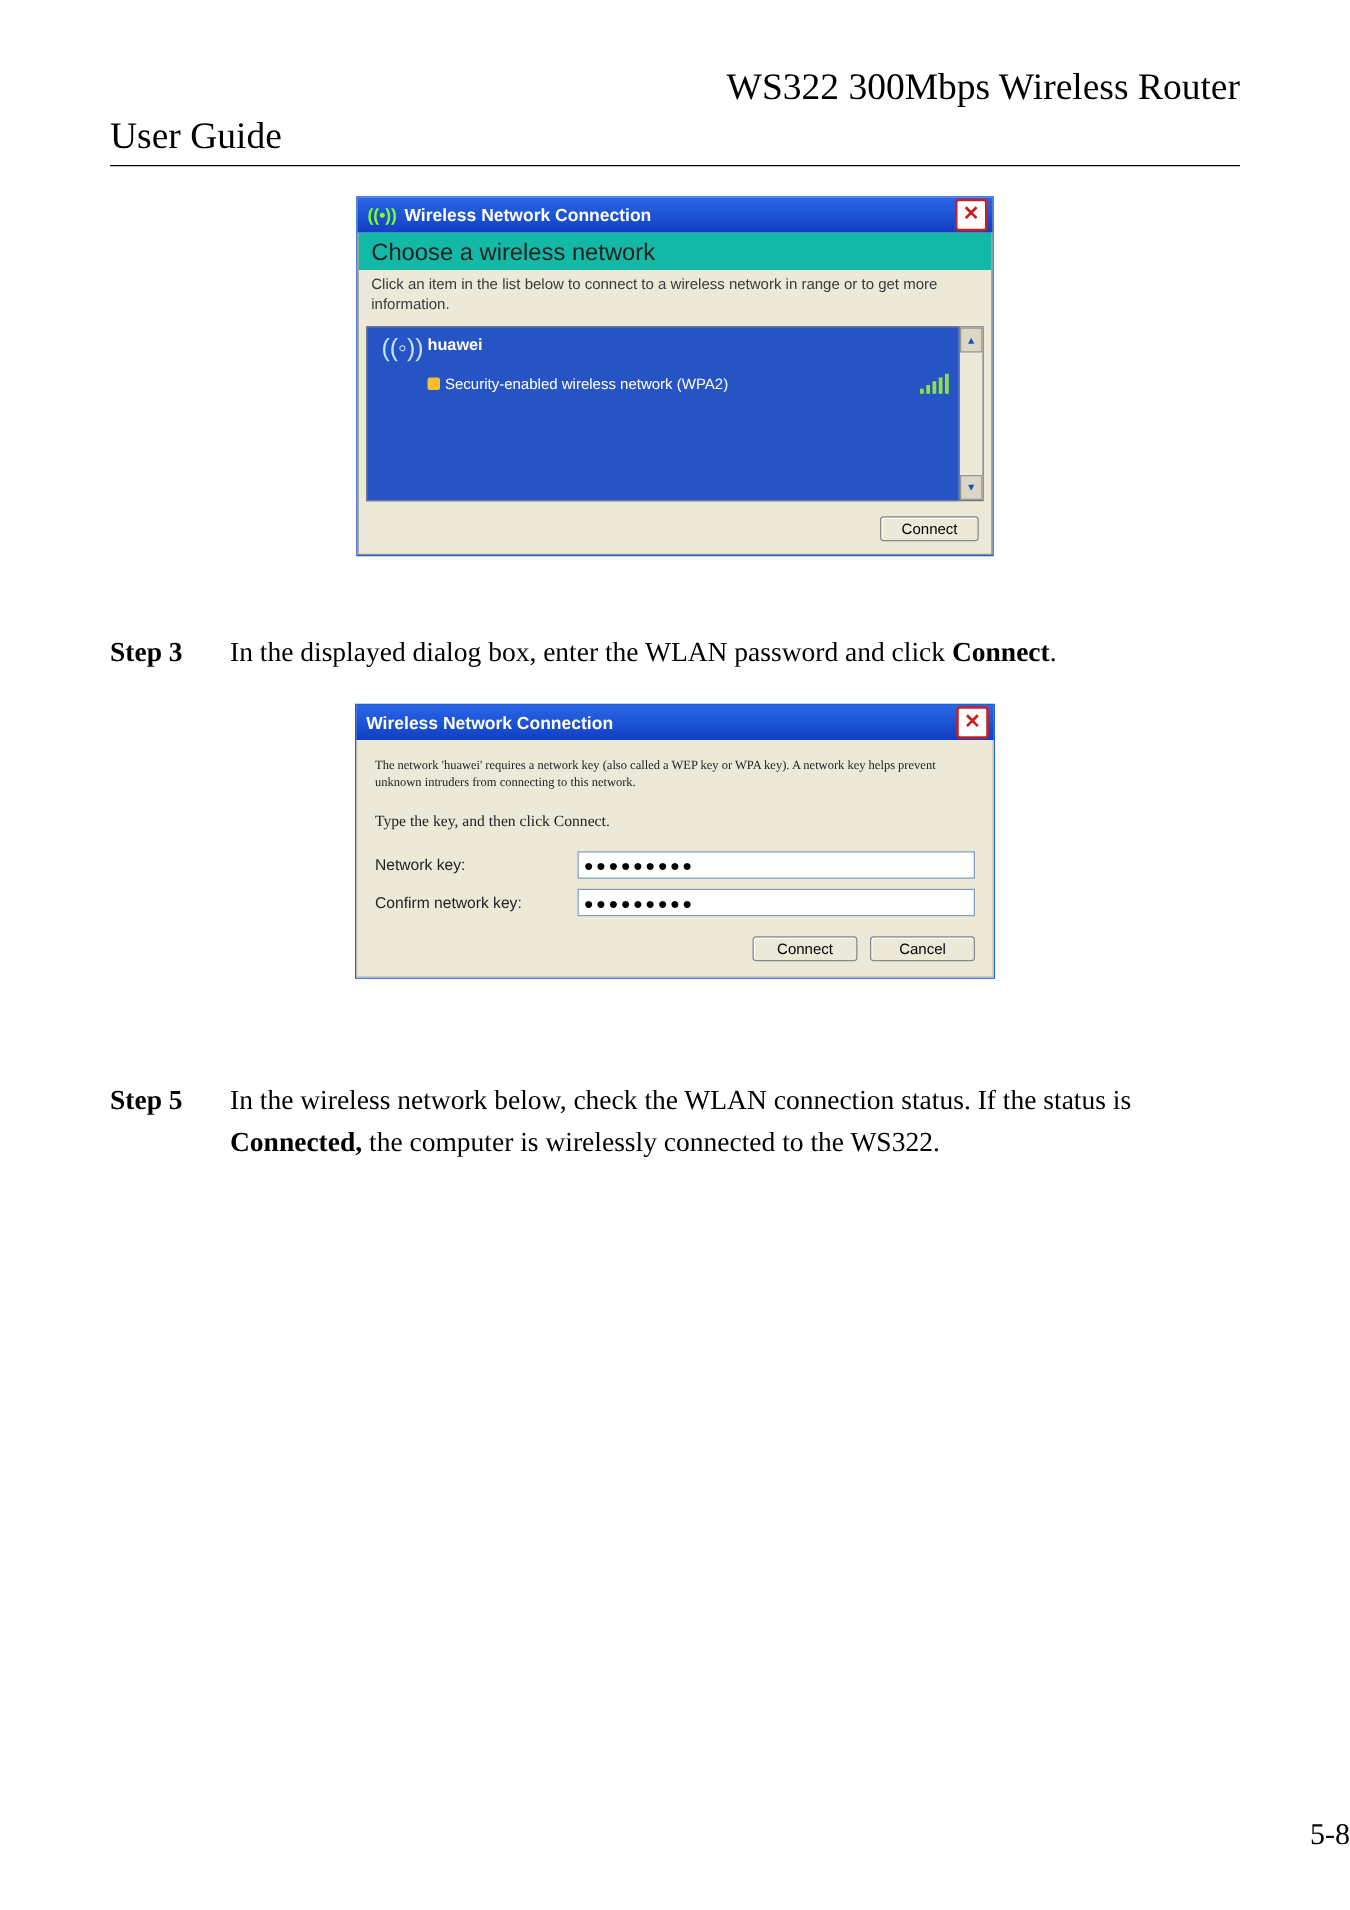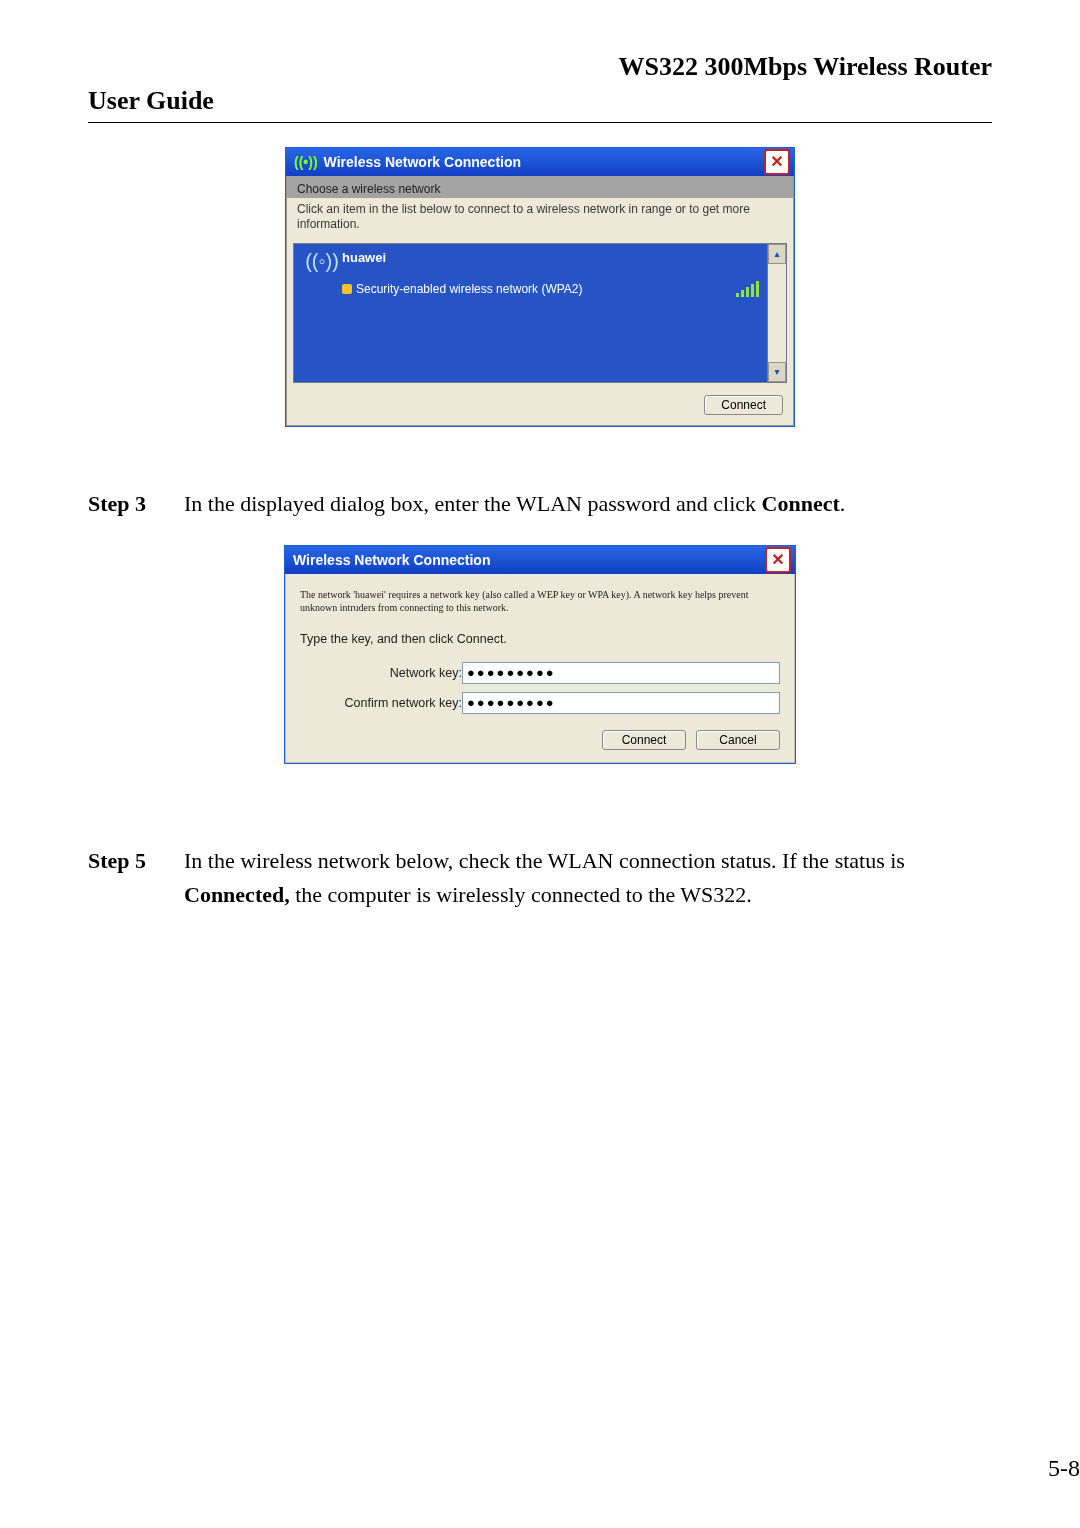--- a/index.html
+++ b/index.html
@@ -11,23 +11,22 @@
     height: 1528px;
     position: relative;
   }
   .page {
     padding: 50px 88px 0 88px;
     box-sizing: border-box;
     height: 100%;
     position: relative;
   }
   .hdr {
-    font-size: 26px;
+    font-size: 30px;
     line-height: 1.3;
-    font-weight: bold;
   }
   .hdr-top-right { text-align: right; }
   .hdr-row2 { display: flex; justify-content: space-between; }
   .hdr-rule {
     border: none;
     border-top: 1.5px solid #000;
     margin: 4px 0 24px 0;
   }
 
   
@@ -61,24 +60,24 @@
     border: 2px solid #c82020;
     border-radius: 3px;
     display: flex; align-items: center; justify-content: center;
     color: #c82020;
     font-weight: bold;
     font-size: 16px;
     line-height: 1;
   }
   .dlg1-body { border: 1px solid #9a958a; border-top: none; margin: 0; }
   .choose-hdr {
-    background: #a3a3a3;
+    background: #14b8a6;
     padding: 6px 10px 2px 10px;
     font-family: "Trebuchet MS", Tahoma, sans-serif;
-    font-size: 12px;
+    font-size: 19px;
     color: #222;
   }
   .choose-sub {
     font-size: 12px;
     color: #3a3a3a;
     padding: 4px 10px 10px 10px;
     line-height: 1.3;
   }
   .netlist-wrap {
     display: flex;
@@ -160,22 +159,22 @@
   
   .dlg2 {
     width: 510px;
     margin: 0 auto 80px auto;
     border: 1px solid #1c5fd6;
     background: #ece9d8;
     font-family: Tahoma, sans-serif;
   }
   .dlg2 .body { border: 1px solid #c7c3b5; border-top: none; padding: 14px 14px 12px 14px; }
   .d2-msg { font-size: 10px; color: #222; line-height: 1.35; margin-bottom: 17px; font-family: Liberation Serif, serif; }
-  .d2-sub { font-size: 12.5px; color: #222; margin-bottom: 16px; }
-  .form-row { display: flex; align-items: center; margin-bottom: 8px; text-align: right; }
+  .d2-sub { font-size: 12.5px; color: #222; margin-bottom: 16px; font-family: Liberation Serif, serif; }
+  .form-row { display: flex; align-items: center; margin-bottom: 8px; }
   .form-label { width: 162px; font-size: 12.5px; color: #222; }
   .form-input {
     flex: 1;
     border: 1px solid #7e9db9;
     background: #fff;
     height: 20px;
     padding: 0 4px;
     font-family: Tahoma, sans-serif;
     font-size: 13px;
     letter-spacing: 2px;

